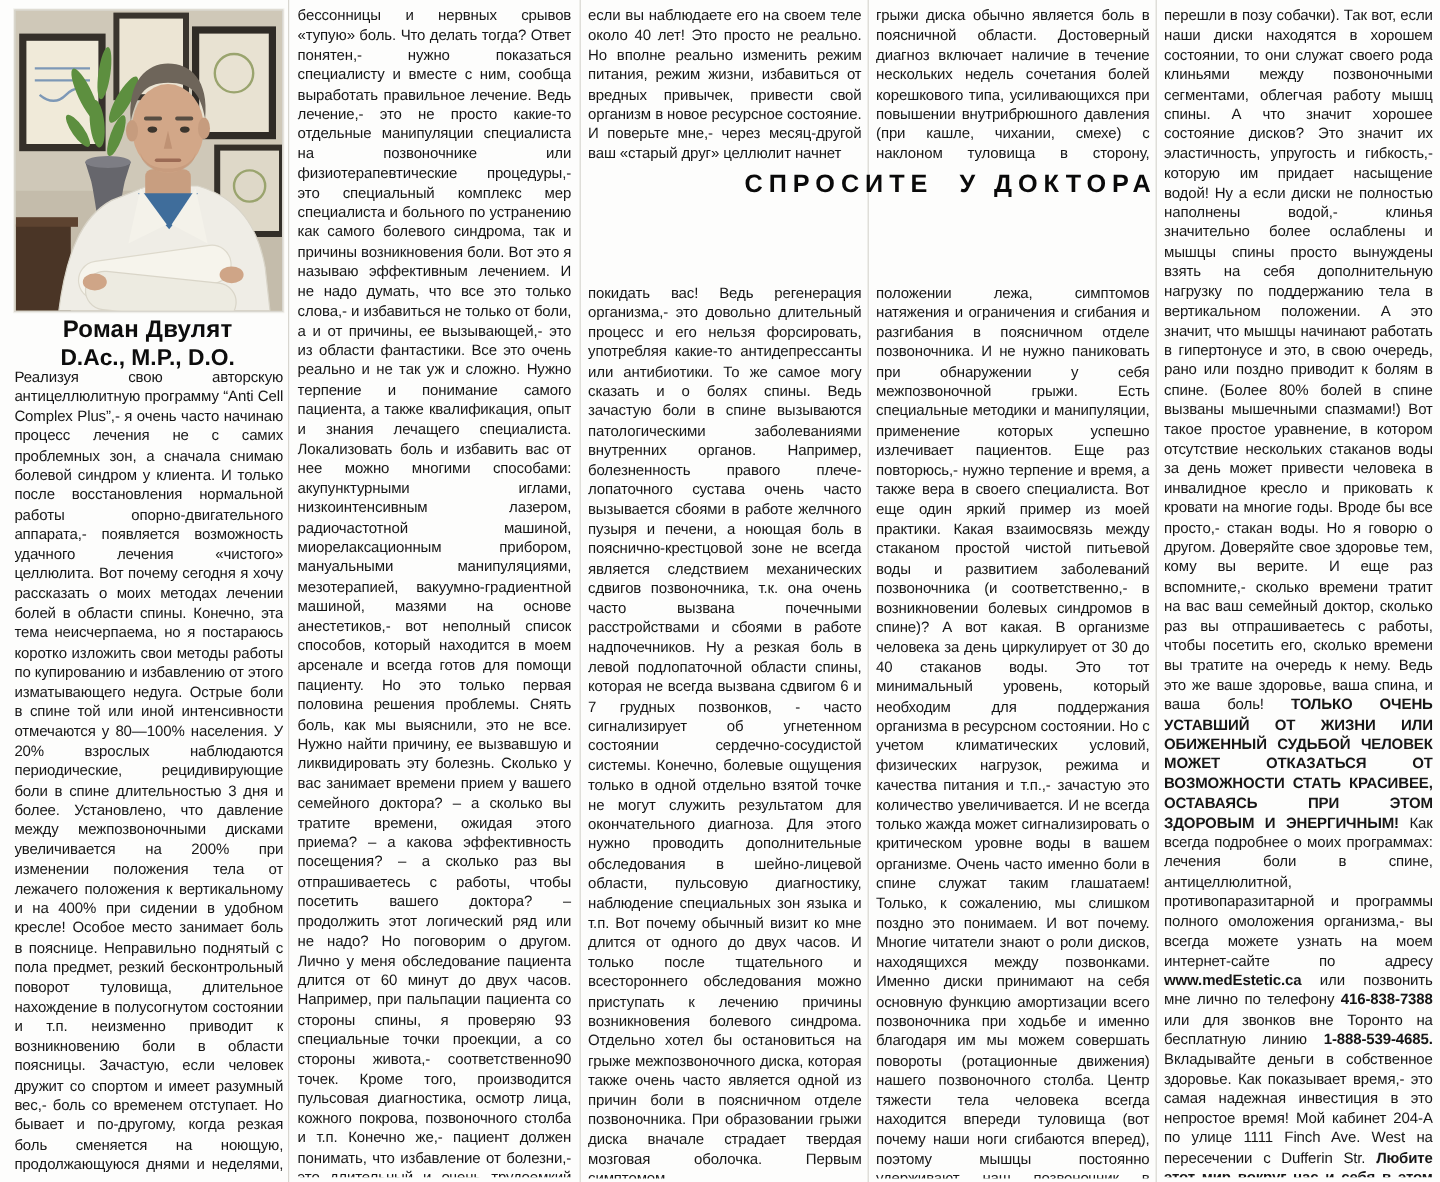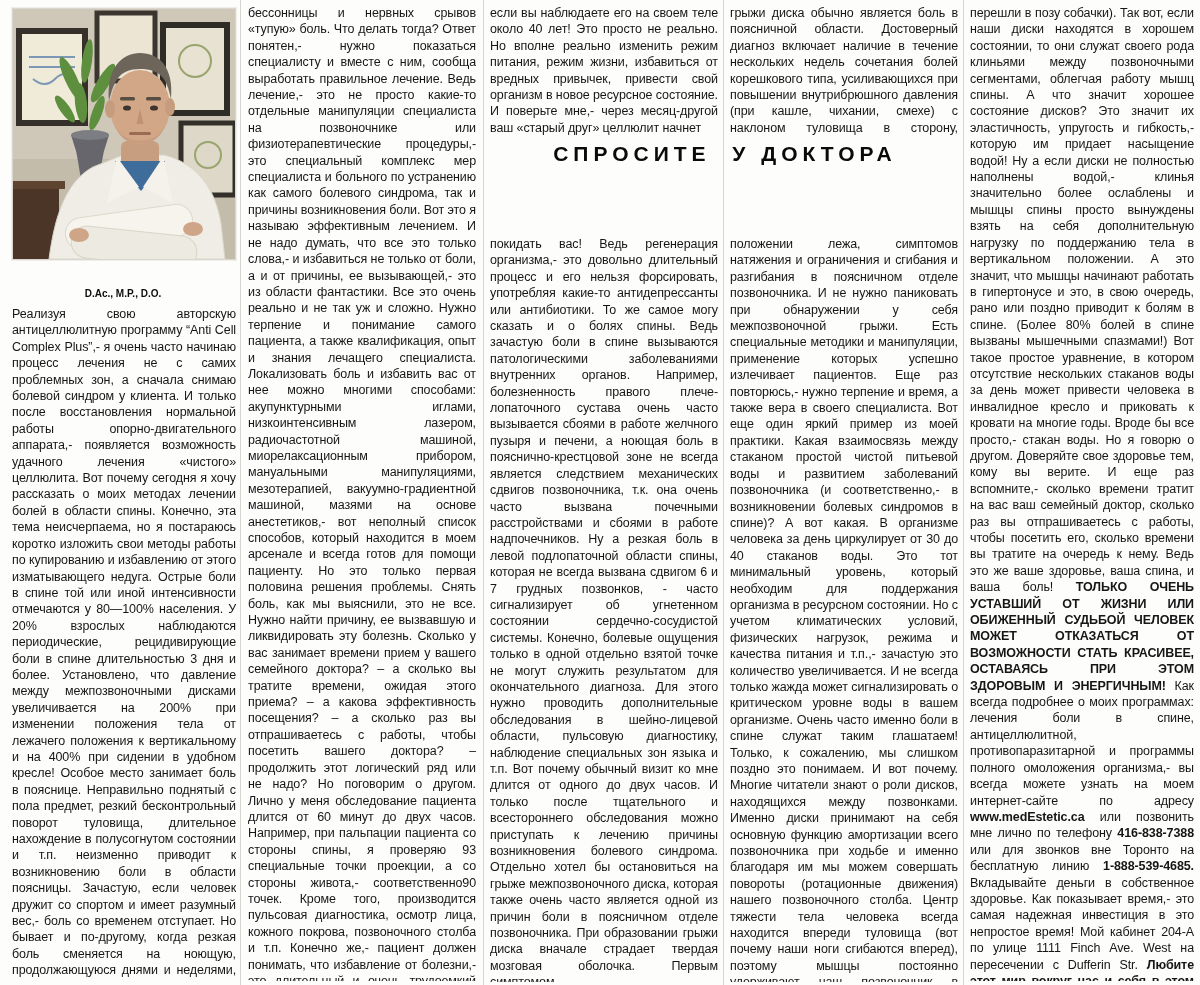--- a/index.html
+++ b/index.html
@@ -15,23 +15,23 @@
   .photo-wrap{
     position:absolute;left:12px;top:8px;width:222px;height:250px;
     border:1px solid #d9d7d0;box-shadow:0 0 0 1px #efeee9;background:#cfc8b8;overflow:hidden;
   }
   .author-name{
     position:absolute;left:12px;top:264px;width:222px;text-align:center;
     font-size:20px;font-weight:bold;letter-spacing:0.2px;color:#0d0d0d;
   }
   .author-creds{
     position:absolute;left:12px;top:288px;width:222px;text-align:center;
-    font-size:10px;font-weight:bold;color:#0d0d0d;
+    font-size:19px;font-weight:bold;color:#0d0d0d;
   }
-  .headline-block{position:absolute;left:486px;top:142px;width:478px;height:92px;text-align:center;}
+  .headline-block{position:absolute;left:486px;top:142px;width:478px;height:92px;text-align:right;}
   .kicker{
     font-size:21px;font-weight:bold;letter-spacing:5px;white-space:pre;color:#0a0a0a;
   }
   .title{
     display:inline-block;margin-top:2px;font-size:44px;font-weight:bold;color:#e30613;
     white-space:nowrap;letter-spacing:-1px;transform:scale(0.72,1.22);transform-origin:center top;
   }
   .c1{left:12px;top:306px;width:224px;height:675px;}
   .c2{left:248px;top:5px;width:228px;height:976px;}
   .c3t{left:490px;top:5px;width:228px;height:136px;}
@@ -98,20 +98,21 @@
       <path d="M96,92 C93,58 110,44 127,44 C146,44 161,58 158,90 C154,70 148,60 127,60 C106,60 101,72 96,92 Z" fill="#6e655a"></path>
       <rect x="107" y="88" width="15" height="3.5" rx="1.5" fill="#574d42"></rect>
       <rect x="133" y="88" width="15" height="3.5" rx="1.5" fill="#574d42"></rect>
       <ellipse cx="114" cy="99" rx="4" ry="2.6" fill="#3c352d"></ellipse>
       <ellipse cx="141" cy="99" rx="4" ry="2.6" fill="#3c352d"></ellipse>
       <path d="M127,100 l-3.5,15 h7 Z" fill="#bf9274"></path>
       <rect x="116" y="123" width="22" height="3" rx="1.5" fill="#9c6b55"></rect>
       <path d="M104,118 C108,136 146,136 150,118 C148,140 106,140 104,118 Z" fill="#c09376" opacity="0.55"></path>
     </svg>
   </div>
+  <div class="author-name">Роман Двулят</div>
   <div class="author-creds">D.Ac., M.P., D.O.</div>
   <div class="body-text c1">Реализуя свою авторскую антицеллюлитную программу “Anti Cell Complex Plus”,- я очень часто начинаю процесс лечения не с самих проблемных зон, а сначала снимаю болевой синдром у клиента. И только после восстановления нормальной работы опорно-двигательного аппарата,- появляется возможность удачного лечения «чистого» целлюлита. Вот почему сегодня я хочу рассказать о моих методах лечении болей в области спины. Конечно, эта тема неисчерпаема, но я постараюсь коротко изложить свои методы работы по купированию и избавлению от этого изматывающего недуга. Острые боли в спине той или иной интенсивности отмечаются у 80—100% населения. У 20% взрослых наблюдаются периодические, рецидивирующие боли в спине длительностью 3 дня и более. Установлено, что давление между межпозвоночными дисками увеличивается на 200% при изменении положения тела от лежачего положения к вертикальному и на 400% при сидении в удобном кресле! Особое место занимает боль в пояснице. Неправильно поднятый с пола предмет, резкий бесконтрольный поворот туловища, длительное нахождение в полусогнутом состоянии и т.п. неизменно приводит к возникновению боли в области поясницы. Зачастую, если человек дружит со спортом и имеет разумный вес,- боль со временем отступает. Но бывает и по-другому, когда резкая боль сменяется на ноющую, продолжающуюся днями и неделями, изматывающую до</div>
 
   <div class="body-text c2">бессонницы и нервных срывов «тупую» боль. Что делать тогда? Ответ понятен,- нужно показаться специалисту и вместе с ним, сообща выработать правильное лечение. Ведь лечение,- это не просто какие-то отдельные манипуляции специалиста на позвоночнике или физиотерапевтические процедуры,- это специальный комплекс мер специалиста и больного по устранению как самого болевого синдрома, так и причины возникновения боли. Вот это я называю эффективным лечением. И не надо думать, что все это только слова,- и избавиться не только от боли, а и от причины, ее вызывающей,- это из области фантастики. Все это очень реально и не так уж и сложно. Нужно терпение и понимание самого пациента, а также квалификация, опыт и знания лечащего специалиста. Локализовать боль и избавить вас от нее можно многими способами: акупунктурными иглами, низкоинтенсивным лазером, радиочастотной машиной, миорелаксационным прибором, мануальными манипуляциями, мезотерапией, вакуумно-градиентной машиной, мазями на основе анестетиков,- вот неполный список способов, который находится в моем арсенале и всегда готов для помощи пациенту. Но это только первая половина решения проблемы. Снять боль, как мы выяснили, это не все. Нужно найти причину, ее вызвавшую и ликвидировать эту болезнь. Сколько у вас занимает времени прием у вашего семейного доктора? – а сколько вы тратите времени, ожидая этого приема? – а какова эффективность посещения? – а сколько раз вы отпрашиваетесь с работы, чтобы посетить вашего доктора? – продолжить этот логический ряд или не надо? Но поговорим о другом. Лично у меня обследование пациента длится от 60 минут до двух часов. Например, при пальпации пациента со стороны спины, я проверяю 93 специальные точки проекции, а со стороны живота,- соответственно90 точек. Кроме того, производится пульсовая диагностика, осмотр лица, кожного покрова, позвоночного столба и т.п. Конечно же,- пациент должен понимать, что избавление от болезни,- это длительный и очень трудоемкий процесс. Ну нельзя избавиться от целлюлита за 5-6 сеансов,</div>
 
   <div class="body-text c3t">если вы наблюдаете его на своем теле около 40 лет! Это просто не реально. Но вполне реально изменить режим питания, режим жизни, избавиться от вредных привычек, привести свой организм в новое ресурсное состояние. И поверьте мне,- через месяц-другой ваш «старый друг» целлюлит начнет</div>
   <div class="body-text c4t">грыжи диска обычно является боль в поясничной области. Достоверный диагноз включает наличие в течение нескольких недель сочетания болей корешкового типа, усиливающихся при повышении внутрибрюшного давления (при кашле, чихании, смехе) с наклоном туловища в сторону, исчезающее в</div>
 
   <div class="headline-block">
     <div class="kicker">СПРОСИТЕ  У ДОКТОРА</div>

